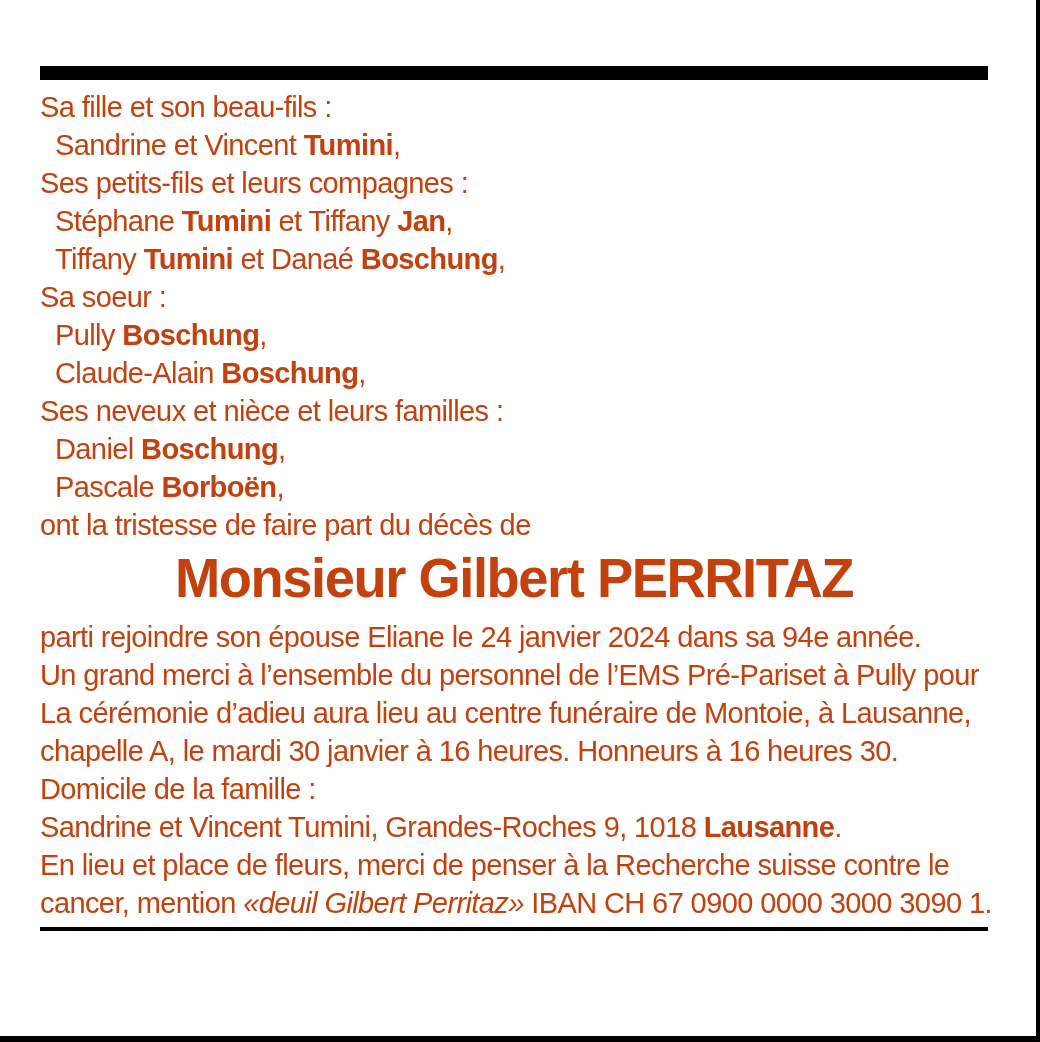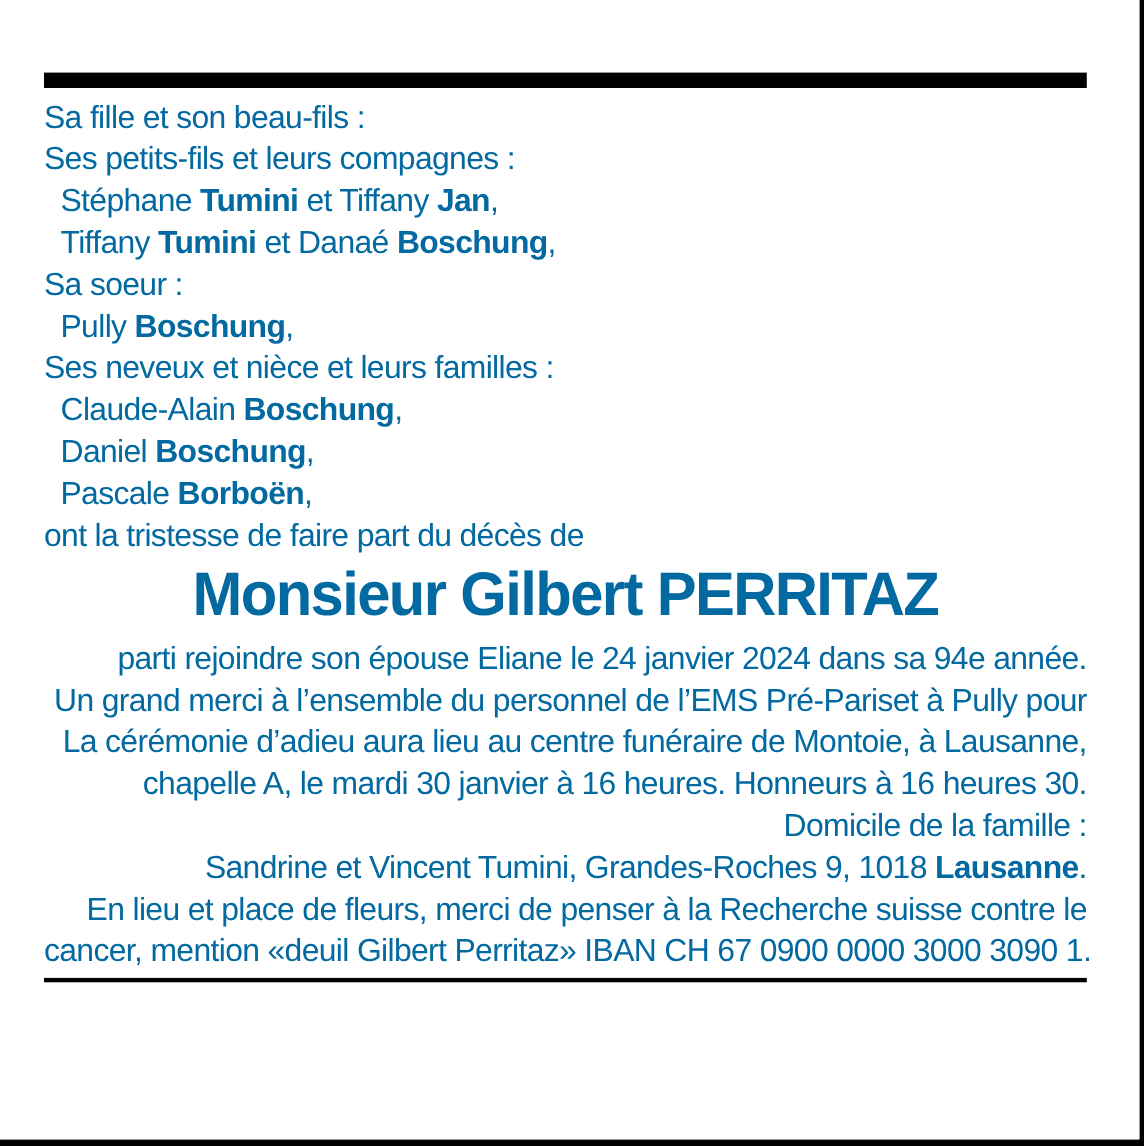--- a/index.html
+++ b/index.html
@@ -2,21 +2,21 @@
 <html><head>
 <meta charset="utf-8">
 <style>
   html, body { margin: 0; padding: 0; background: #ffffff; }
   .page {
     position: relative;
     width: 1040px;
     height: 1042px;
     background: #ffffff;
     font-family: "Liberation Sans", sans-serif;
-    color: #0369a1;
+    color: #c2410c;
     overflow: hidden;
   }
   .col {
     position: absolute;
     left: 40px;
     top: 0;
     width: 948px;
   }
   .top-rule {
     margin-top: 66px;
@@ -25,36 +25,35 @@
   }
   .family {
     margin-top: 8px;
     font-size: 29px;
     line-height: 38px;
     letter-spacing: -0.6px;
   }
   .line { white-space: nowrap; }
   .line.indent { padding-left: 15px; }
   .b { font-weight: bold; }
-  .i { }
+  .i { font-style: italic; }
   .title {
     margin: 4px 0 10px 0;
     font-size: 56px;
     line-height: 60px;
     font-weight: bold;
     letter-spacing: -1.5px;
     text-align: center;
     transform: scaleX(0.97);
     transform-origin: center;
   }
   .body {
     font-size: 29px;
     line-height: 38px;
     letter-spacing: -0.6px;
-    text-align: right;
   }
   .bottom-rule {
     margin-top: 5px;
     height: 4px;
     background: #000000;
   }
   .right-border {
     position: absolute;
     top: 0;
     right: 0;
@@ -72,27 +71,28 @@
   }
 </style>
 </head>
 <body>
 
 <div class="page">
   <div class="col">
     <div class="top-rule"></div>
     <div class="family">
         <div class="line"><span>Sa fille et son beau-fils :</span></div>
+        <div class="line indent"><span>Sandrine et Vincent </span><span class="b">Tumini</span><span>,</span></div>
         <div class="line"><span>Ses petits-fils et leurs compagnes :</span></div>
         <div class="line indent"><span>Stéphane </span><span class="b">Tumini</span><span> et Tiffany </span><span class="b">Jan</span><span>,</span></div>
         <div class="line indent"><span>Tiffany </span><span class="b">Tumini</span><span> et Danaé </span><span class="b">Boschung</span><span>,</span></div>
         <div class="line"><span>Sa soeur :</span></div>
         <div class="line indent"><span>Pully </span><span class="b">Boschung</span><span>,</span></div>
+        <div class="line indent"><span>Claude-Alain </span><span class="b">Boschung</span><span>,</span></div>
         <div class="line"><span>Ses neveux et nièce et leurs familles :</span></div>
-        <div class="line indent"><span>Claude-Alain </span><span class="b">Boschung</span><span>,</span></div>
         <div class="line indent"><span>Daniel </span><span class="b">Boschung</span><span>,</span></div>
         <div class="line indent"><span>Pascale </span><span class="b">Borboën</span><span>,</span></div>
         <div class="line"><span>ont la tristesse de faire part du décès de</span></div>
       </div>
     <div class="title">Monsieur Gilbert PERRITAZ</div>
     <div class="body">
         <div class="line"><span>parti rejoindre son épouse Eliane le 24 janvier 2024 dans sa 94e année.</span></div>
         <div class="line"><span>Un grand merci à l’ensemble du personnel de l’EMS Pré-Pariset à Pully pour</span></div>
         <div class="line"><span>La cérémonie d’adieu aura lieu au centre funéraire de Montoie, à Lausanne,</span></div>
         <div class="line"><span>chapelle A, le mardi 30 janvier à 16 heures. Honneurs à 16 heures 30.</span></div>

